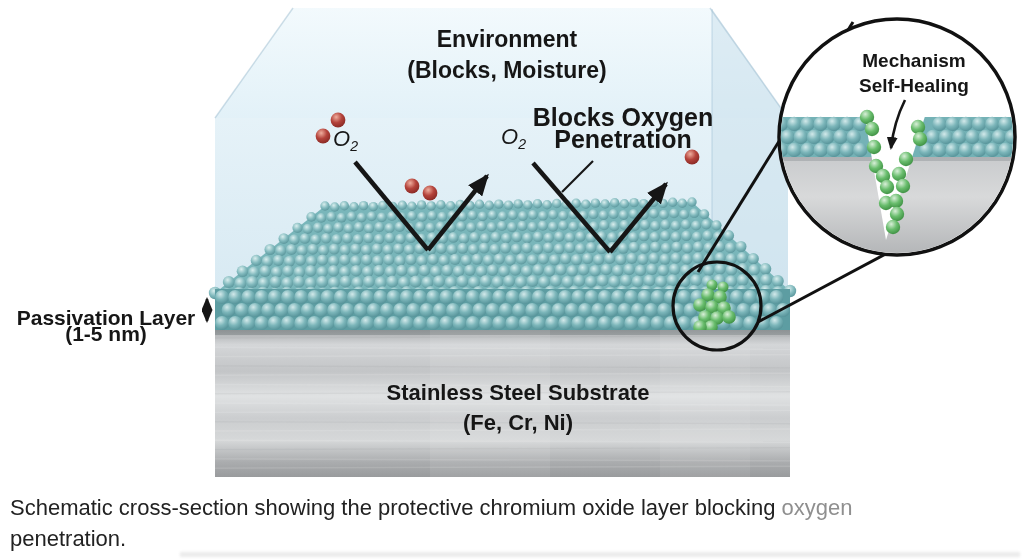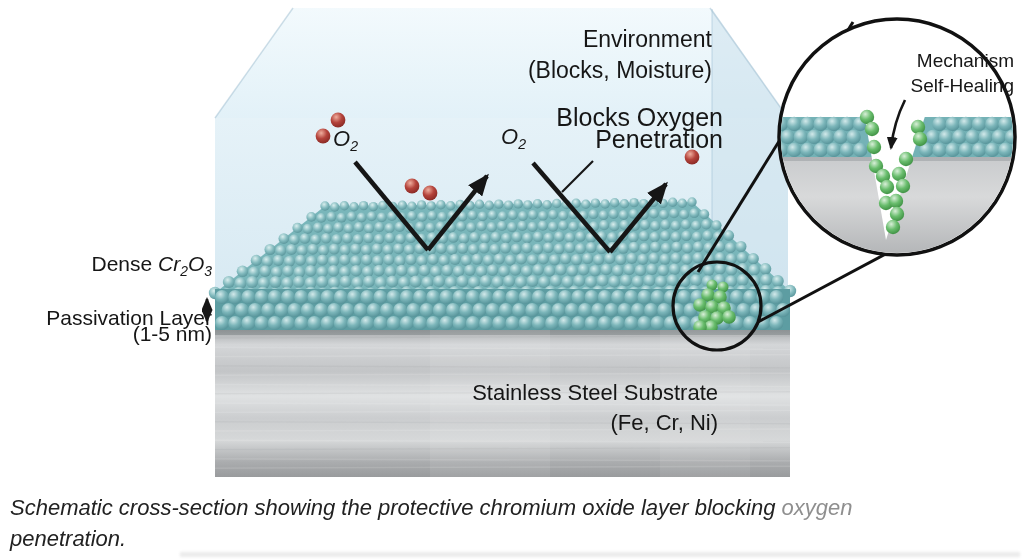--- a/index.html
+++ b/index.html
@@ -1,35 +1,35 @@
 <!DOCTYPE html>
 <html><head>
 <meta charset="utf-8">
 <style>
   html,body{margin:0;padding:0;background:#ffffff;}
   .stage{position:relative;width:1024px;height:559px;background:#ffffff;overflow:hidden;
          font-family:"Liberation Sans","DejaVu Sans",sans-serif;color:#161616;}
   svg{position:absolute;left:0;top:0;}
   .lbl{position:absolute;white-space:nowrap;color:#161616;}
-  .center{text-align:right;}
+  .center{text-align:center;font-weight:bold;}
   .env{left:302px;top:24px;width:410px;font-size:23px;line-height:31px;}
   .blocks{left:523px;top:106px;width:200px;font-size:25px;line-height:22px;}
   .o2{font-size:22px;font-style:italic;}
   .o2 sub{font-size:64%;}
   .o2a{left:333px;top:126px;}
   .o2b{left:501px;top:124px;}
   .leftlab{left:0px;width:212px;font-size:21px;}
   .dense{top:252px;}
   .passiv{top:294px;margin-top:12px;}
   .thick{top:322px;}
   .leftlab i{font-style:italic;}
   .leftlab sub{font-size:66%;}
   .substrate{left:318px;top:378px;width:400px;font-size:22px;line-height:30px;}
   .heal{left:814px;top:48px;width:200px;font-size:19px;line-height:25px;}
-  .caption{left:10px;top:492px;width:1004px;font-size:22px;line-height:31px;color:#222;white-space:normal;font-style:italic;}
+  .caption{left:10px;top:492px;width:1004px;font-size:22px;line-height:31px;color:#222;white-space:normal;}
   .fade{color:#8f8f8f;}
   .artifact{position:absolute;left:180px;top:552px;width:840px;height:5px;
             background:#d2d2d2;opacity:.45;filter:blur(1.5px);}
 </style>
 </head>
 <body>
 
 <div class="stage">
 
   <svg id="canvas" width="1024" height="559" viewBox="0 0 1024 559">
@@ -764,21 +764,20 @@
 
   <div class="lbl blocks center">
     <div>Blocks Oxygen</div>
     <div>Penetration</div>
   </div>
 
   <div class="lbl o2 o2a"><span>O</span><sub>2</sub></div>
 
   <div class="lbl o2 o2b"><span>O</span><sub>2</sub></div>
 
-  <div class="lbl leftlab dense center"><span>Dense </span><i><span>Cr</span><sub>2</sub><span>O</span><sub>3</sub></i></div>
 
   <div class="lbl leftlab passiv center">Passivation Layer</div>
 
   <div class="lbl leftlab thick center">(1-5 nm)</div>
 
   <div class="lbl substrate center">
     <div>Stainless Steel Substrate</div>
     <div>(Fe, Cr, Ni)</div>
   </div>
 

